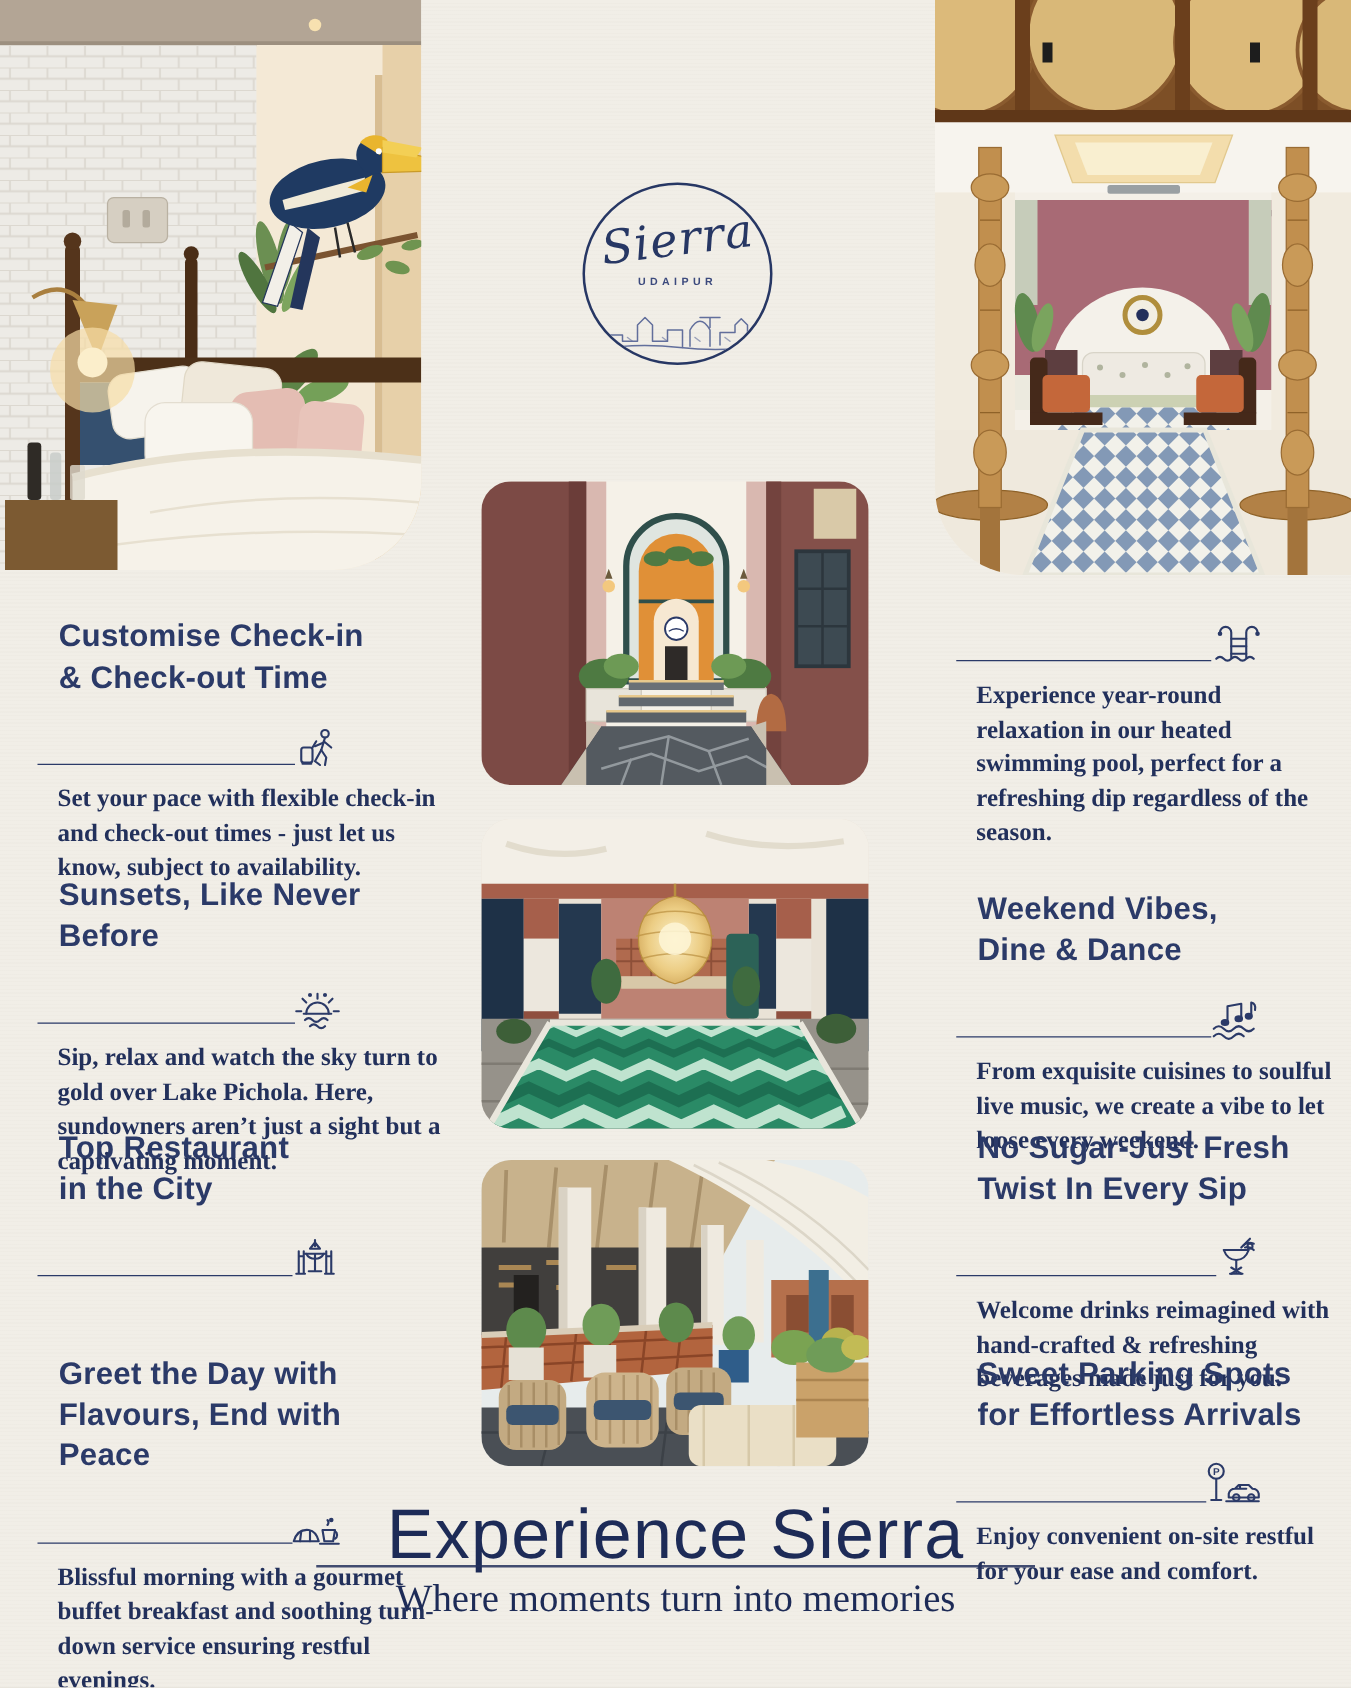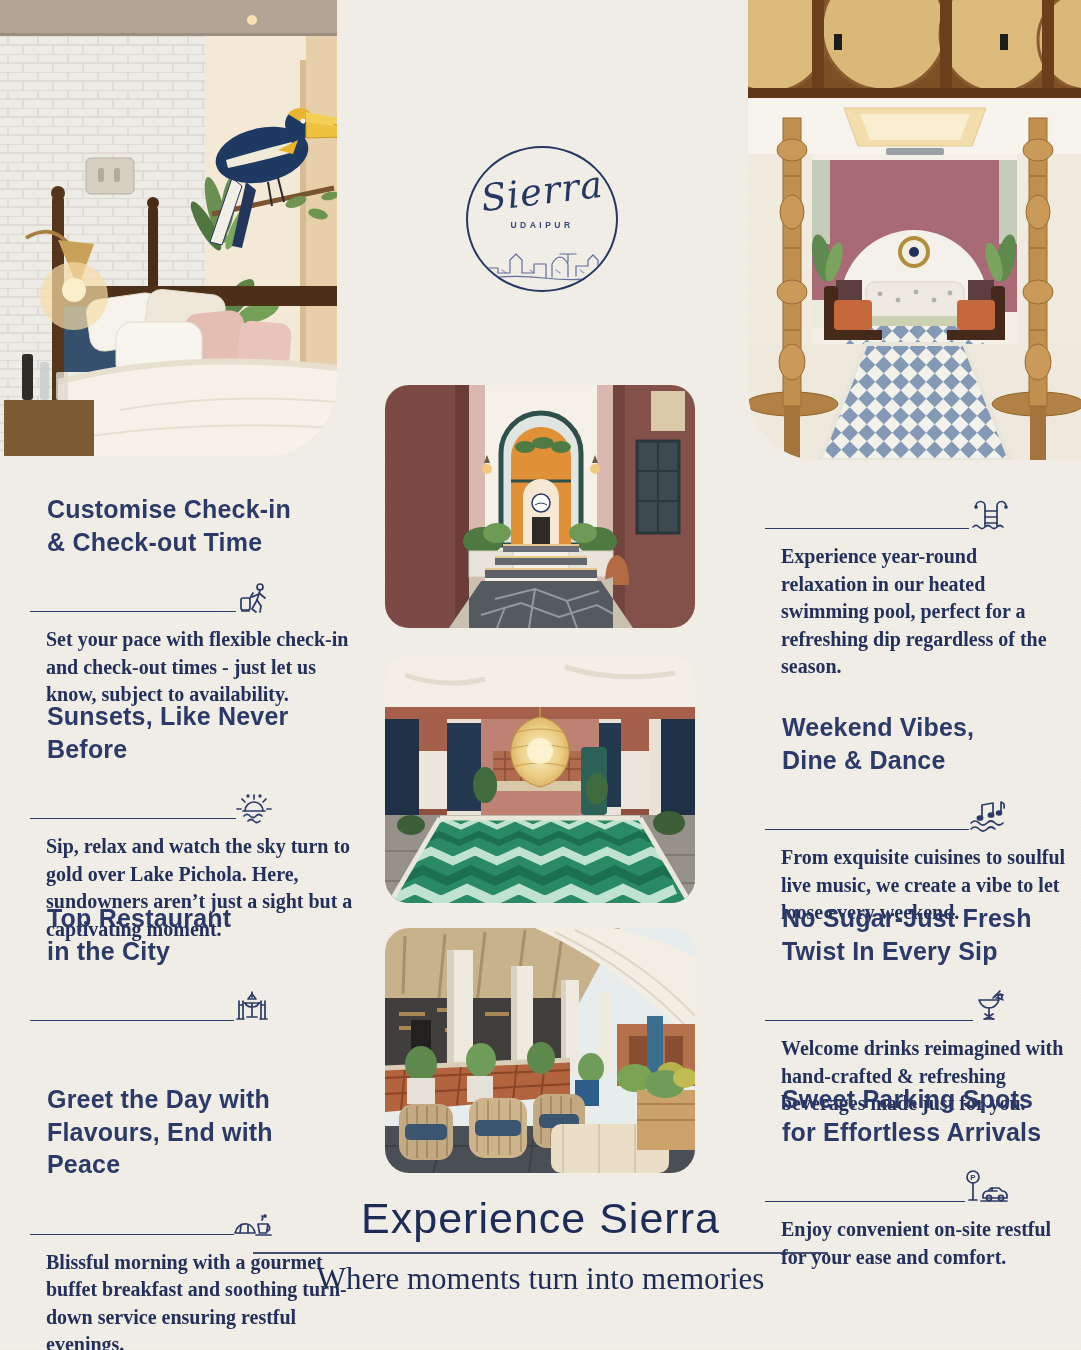--- a/index.html
+++ b/index.html
@@ -36,21 +36,21 @@
   .feature-icon{flex:0 0 auto;margin-left:-4px;}
   .feature-icon svg{display:block;stroke:#2b3a68;fill:none;stroke-width:1.7;
     stroke-linecap:round;stroke-linejoin:round;}
   .feature-body{margin:9px 0 0 16px;font-family:"Liberation Serif",serif;font-weight:700;
     font-size:20px;line-height:1.38;color:#22305b;}
   #f-l1{top:476px;} #f-l2{top:683px;} #f-l3{top:885px;} #f-l4{top:1066px;}
   #f-r1{top:476px;} #f-r2{top:694px;} #f-r3{top:885px;} #f-r4{top:1066px;}
 
   
   #footer-title{position:absolute;left:0;right:0;top:1194px;text-align:center;
-    font-size:43px;color:#1d2b57;letter-spacing:1px;}
+    font-size:56px;color:#1d2b57;letter-spacing:1px;}
   #footer-divider{position:absolute;left:253px;top:1252px;width:575px;height:0;
     border-top:2px solid rgba(35,48,92,.85);}
   #footer-tagline{position:absolute;left:0;right:0;top:1261px;text-align:center;
     font-family:"Liberation Serif",serif;font-size:31px;color:#1d2b57;}
 </style>
 </head>
 <body>
 
 <div id="canvas">
 

